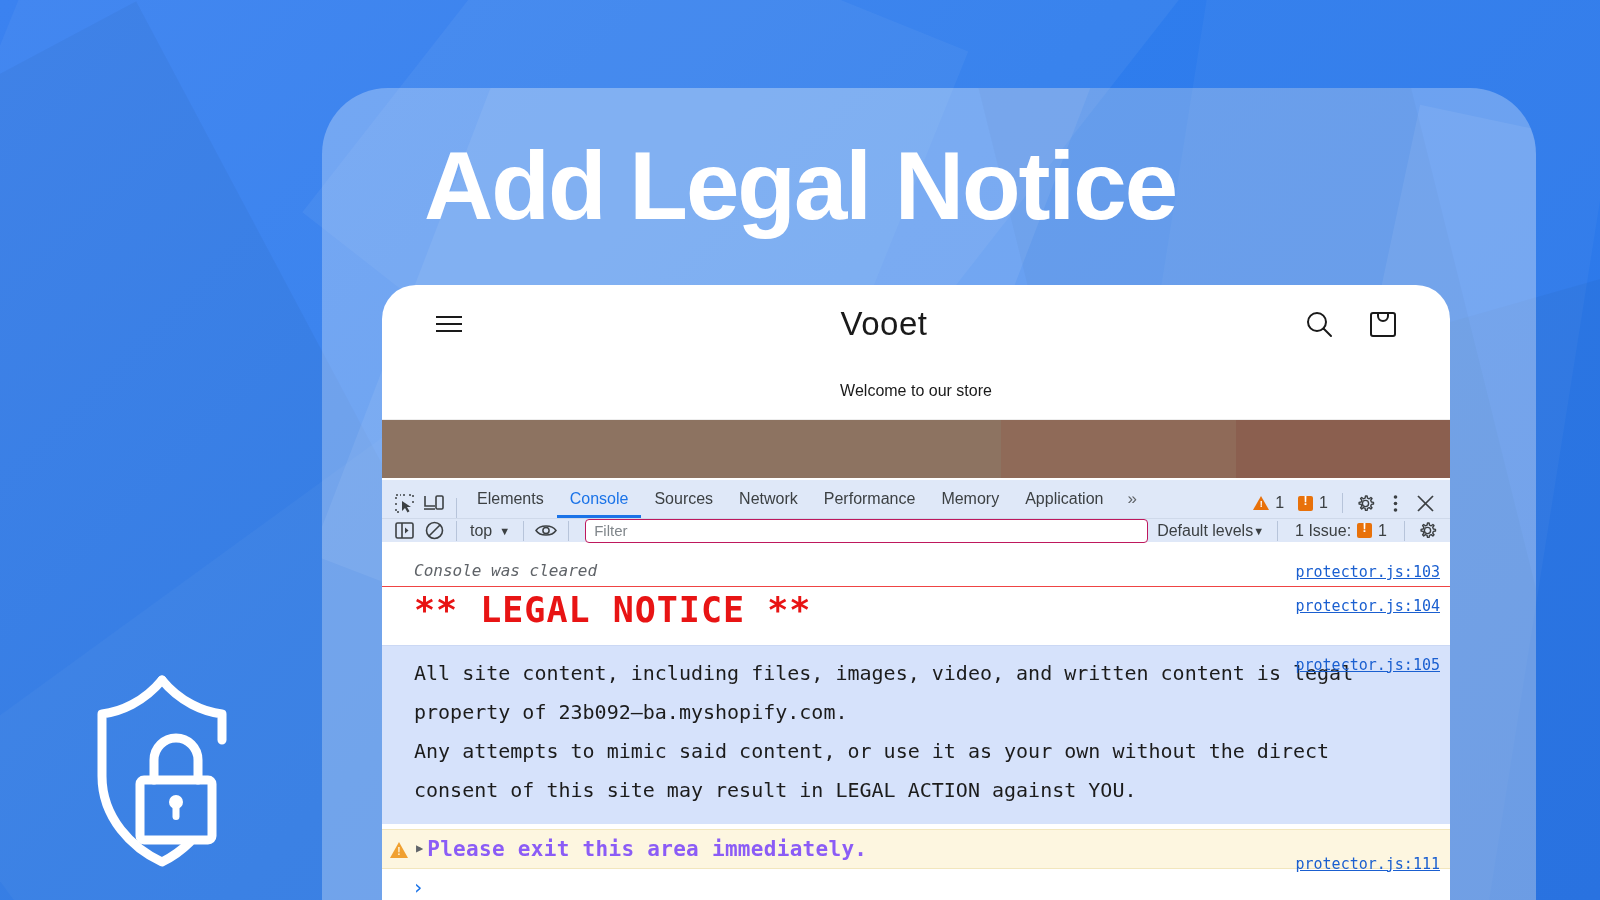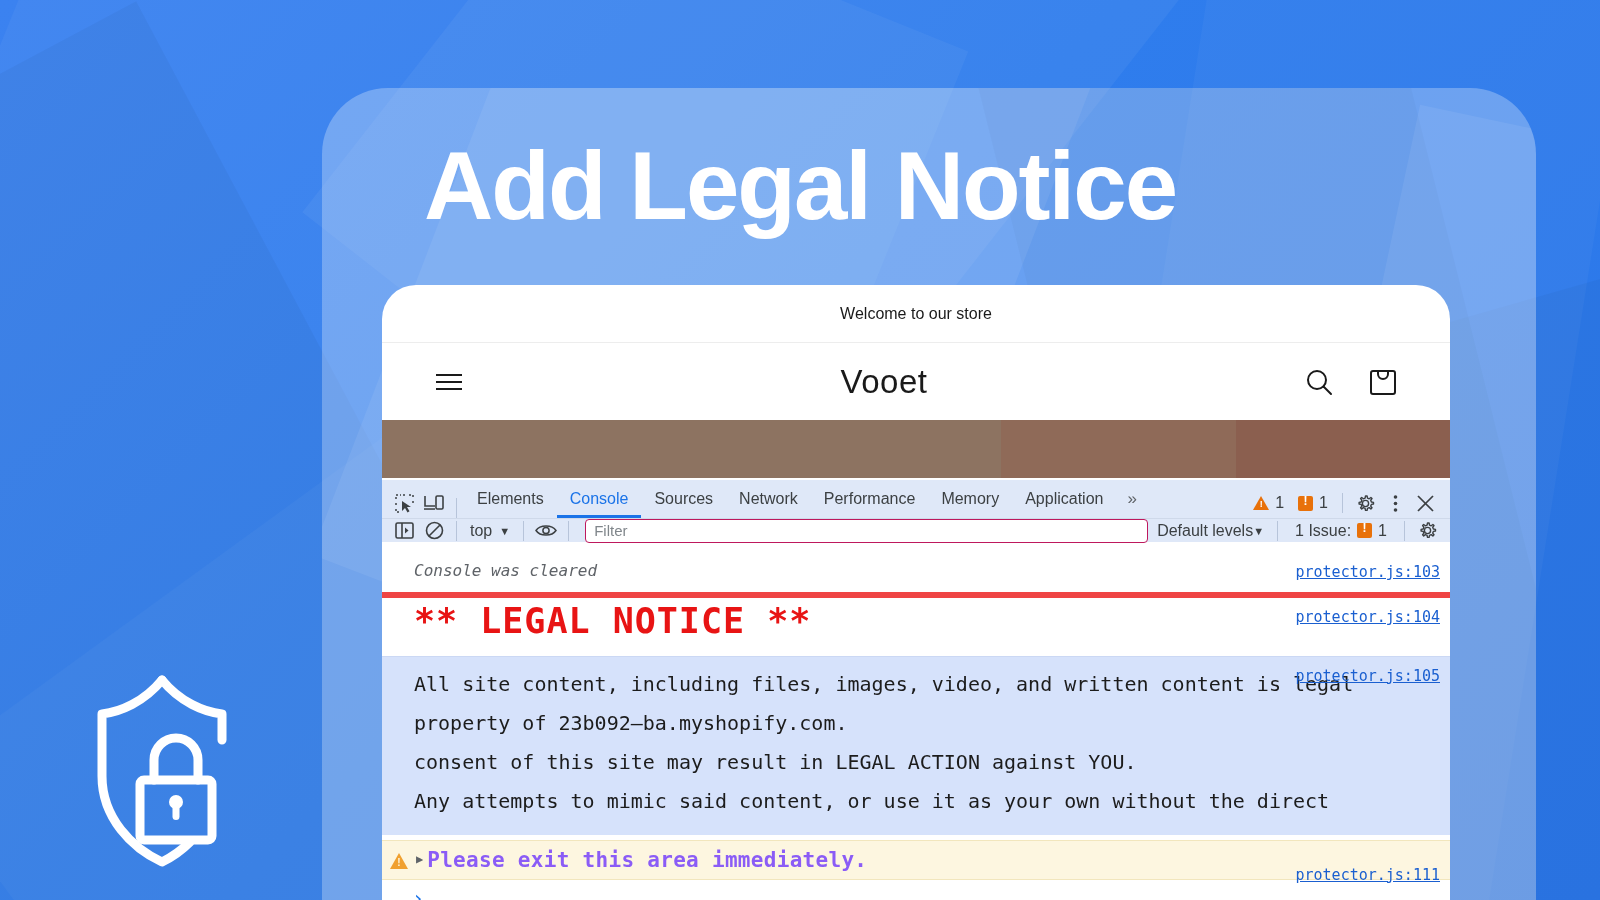--- a/index.html
+++ b/index.html
@@ -247,22 +247,22 @@
   
   #console-rows {
     position: absolute;
     left: 0; right: 0; top: 75px; bottom: 0;
     background: #ffffff;
     overflow: hidden;
     font-family: "DejaVu Sans Mono", monospace;
   }
   .crow {
     position: relative;
-    border-bottom: 6px solid #ef4444;
-    padding: 6px 0 12px 0;
+    border-bottom: 1px solid #ef4444;
+    padding: 6px 0 6px 0;
     display: flex;
     align-items: flex-start;
   }
   .crow .gutter {
     width: 38px;
     flex: 0 0 38px;
     display: flex; align-items: flex-start; justify-content: center;
     padding-top: 2px;
     gap: 2px;
   }
@@ -435,24 +435,20 @@
   <div id="device-card">
     <div class="cfacet cf1"></div>
     <div class="cfacet cf2"></div>
     <div class="cfacet cf3"></div>
   </div>
 
   <div id="hero-title">Add Legal Notice</div>
 
   <div id="browser-panel">
 
-    <div id="announcement-bar">
-      <span>Welcome to our store</span>
-    </div>
-
     <div id="store-header">
       <div class="hdr-left">
         <div class="icon-btn">
           <svg width="28" height="20" viewBox="0 0 28 20">
             <line x1="1" y1="3" x2="27" y2="3" stroke="#1a1a1a" stroke-width="2"></line>
             <line x1="1" y1="10" x2="27" y2="10" stroke="#1a1a1a" stroke-width="2"></line>
             <line x1="1" y1="17" x2="27" y2="17" stroke="#1a1a1a" stroke-width="2"></line>
           </svg>
         </div>
       </div>
@@ -464,20 +460,24 @@
             <line x1="19.5" y1="19.5" x2="27" y2="27" stroke="#1a1a1a" stroke-width="2" stroke-linecap="round"></line>
           </svg>
         </div>
         <div class="icon-btn">
           <svg width="28" height="30" viewBox="0 0 28 30">
             <path d="M4 4 h20 a2 2 0 0 1 2 2 v19 a2 2 0 0 1 -2 2 h-20 a2 2 0 0 1 -2 -2 v-19 a2 2 0 0 1 2 -2 z" fill="none" stroke="#1a1a1a" stroke-width="2"></path>
             <path d="M9 4 v3 a5 5 0 0 0 10 0 v-3" fill="none" stroke="#1a1a1a" stroke-width="2"></path>
           </svg>
         </div>
       </div>
+    </div>
+
+    <div id="announcement-bar">
+      <span>Welcome to our store</span>
     </div>
 
     <div id="hero-band">
       <div class="seg" style="width:58%;background:#8d7361;"></div>
       <div class="seg" style="width:22%;background:#8f6a58;"></div>
       <div class="seg" style="width:20%;background:#8b5f4f;"></div>
     </div>
 
     <div id="devtools">
 
@@ -603,22 +603,22 @@
 
         <div class="crow" id="row-legal">
           <div class="body">** LEGAL NOTICE **</div>
           <div class="src">protector.js:104</div>
         </div>
 
         <div class="crow" id="row-info">
           <div class="body">
             <div class="line">All site content, including files, images, video, and written content is legal</div>
             <div class="line">property of 23b092—ba.myshopify.com.</div>
+            <div class="line">Any attempts to mimic said content, or use it as your own without the direct</div>
             <div class="line">consent of this site may result in LEGAL ACTION against YOU.</div>
-            <div class="line">Any attempts to mimic said content, or use it as your own without the direct</div>
           </div>
           <div class="src">protector.js:105</div>
         </div>
 
         <div class="crow" id="row-warn">
           <div class="gutter">
             <span class="warn-tri-lg"></span>
           </div>
           <span class="tri-expand">▶</span>
           <div class="body">

